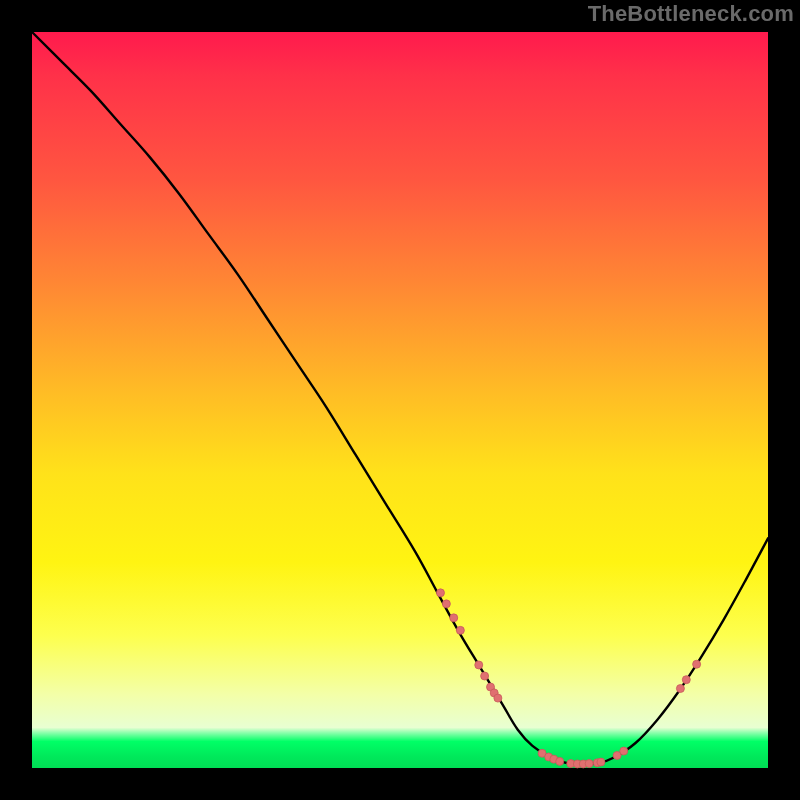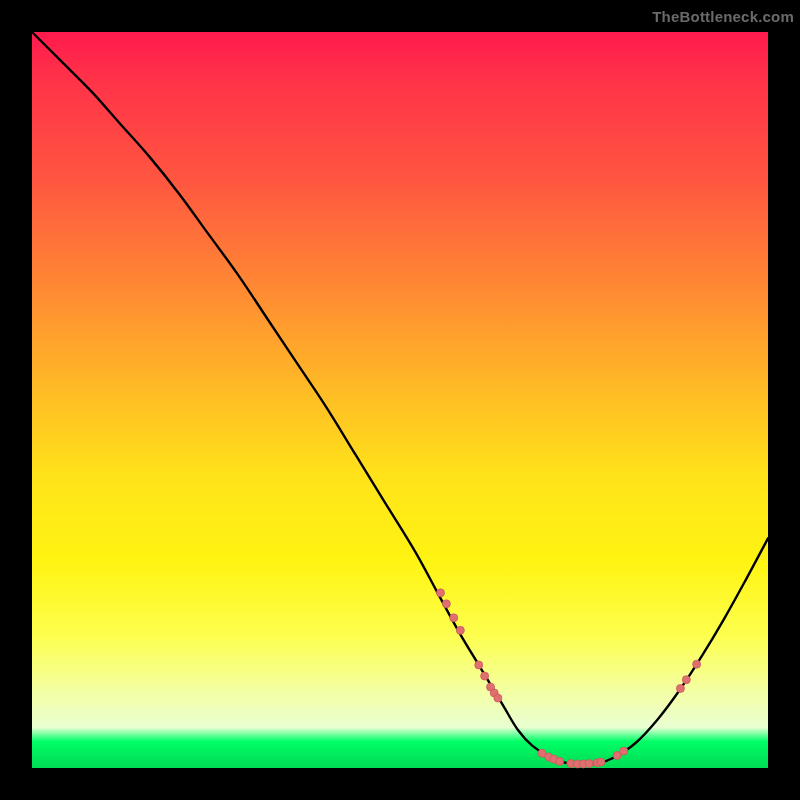--- a/index.html
+++ b/index.html
@@ -14,24 +14,24 @@
   .frame {
     position: absolute;
     left: 0;
     top: 0;
     width: 800px;
     height: 800px;
     background: #000;
   }
   .watermark {
     position: absolute;
-    top: 8px;
+    top: 1px;
     right: 6px;
     color: #6a6a6a;
-    font-size: 15px;
+    font-size: 22px;
     font-weight: 600;
     letter-spacing: 0.2px;
     user-select: none;
   }
   .plot {
     position: absolute;
     left: 32px;
     top: 32px;
     width: 736px;
     height: 736px;

